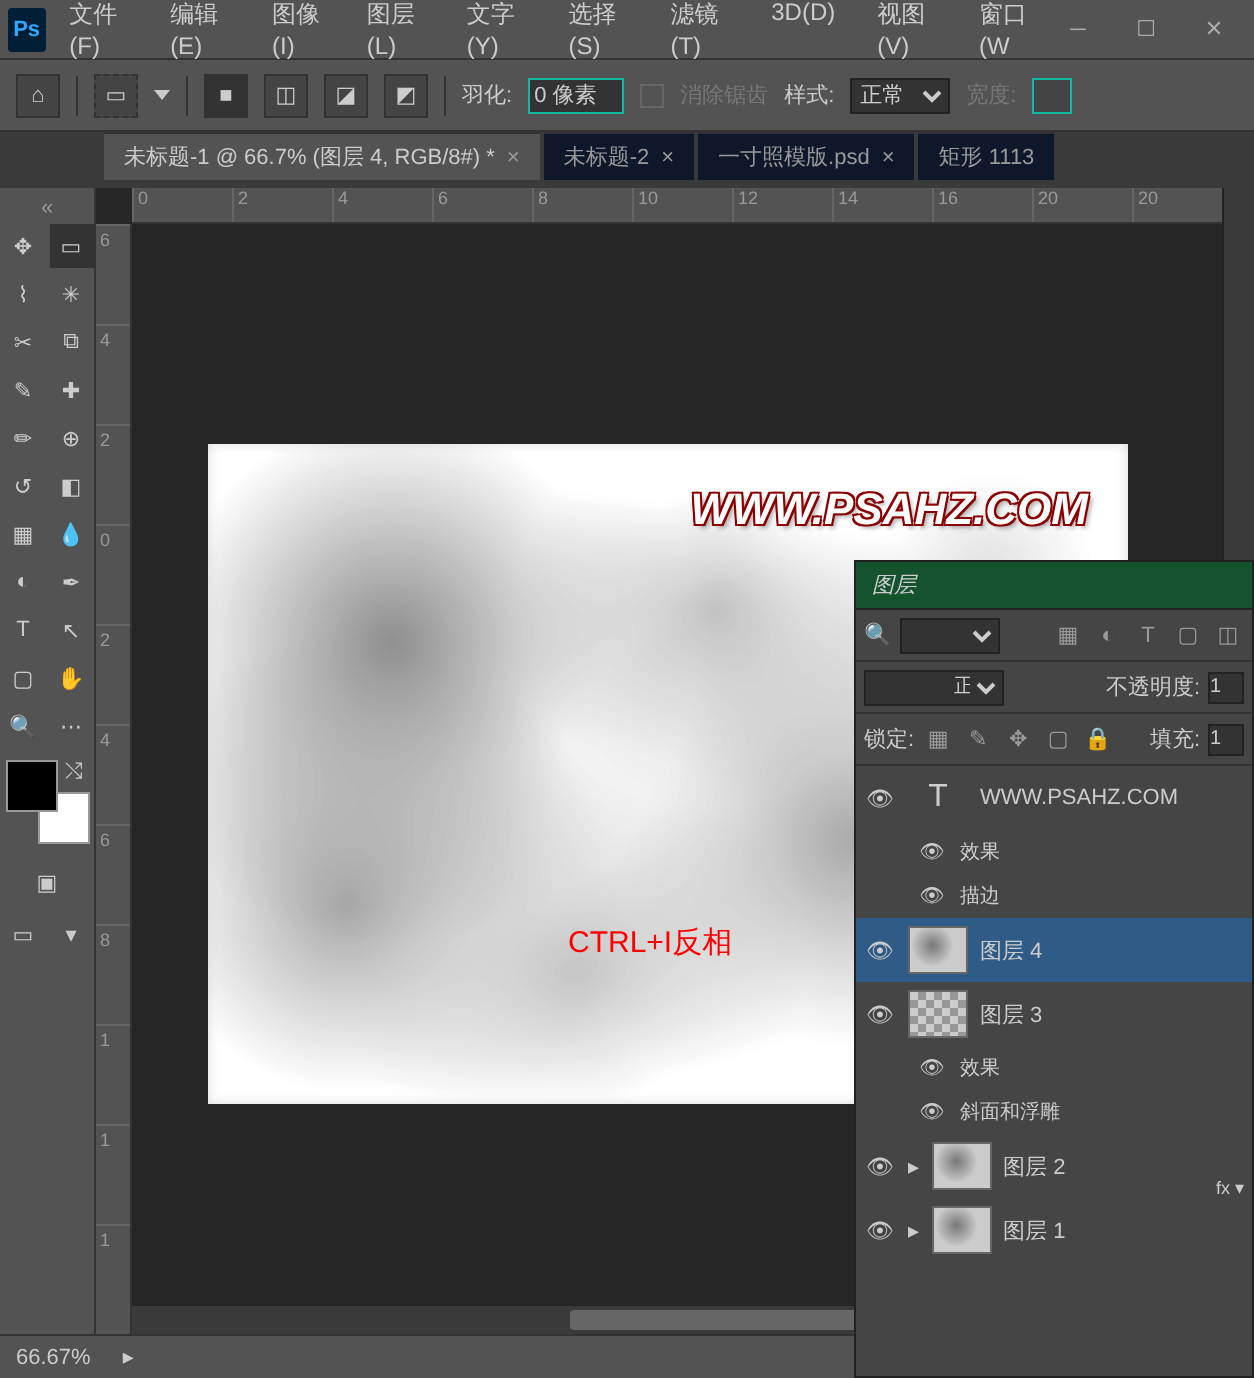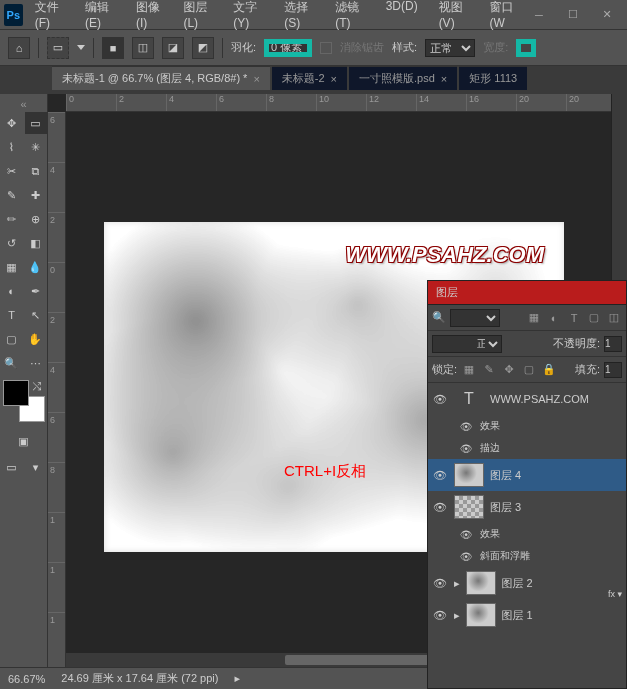--- a/index.html
+++ b/index.html
@@ -6,21 +6,21 @@
 body{background:#535353;color:#ccc;font-size:11px;width:627px;height:689px;overflow:hidden;position:relative;}
 .titlebar{height:30px;background:#535353;display:flex;align-items:center;padding:0 4px;border-bottom:1px solid #333;}
 .ps-icon{width:22px;height:22px;background:#001e36;color:#31a8ff;display:flex;align-items:center;justify-content:center;font-weight:bold;font-size:11px;border-radius:2px;margin-right:8px;}
 .menubar{display:flex;gap:13px;}
 .menu-item{padding:4px 4px;cursor:default;font-size:12px;}
 .win-controls{margin-left:auto;display:flex;gap:2px;}
 .win-btn{width:32px;height:24px;display:flex;align-items:center;justify-content:center;color:#aaa;}
 .optbar{height:36px;background:#535353;display:flex;align-items:center;padding:0 8px;gap:8px;border-bottom:1px solid #333;font-size:11px;}
 .opt-icon{width:22px;height:22px;display:flex;align-items:center;justify-content:center;border:1px solid #333;background:#444;}
 .opt-sep{width:1px;height:20px;background:#333;}
-.opt-input{width:48px;height:18px;background:#333;border:5px solid #14b8a6;color:#ccc;padding:0 2px;font-size:11px;}
+.opt-input{width:48px;height:18px;background:#333;border:1px solid #14b8a6;color:#ccc;padding:0 2px;font-size:11px;}
 .opt-select{width:50px;height:18px;background:#333;border:1px solid #222;color:#ccc;font-size:11px;}
 .checkbox{width:12px;height:12px;border:1px solid #666;display:inline-block;}
 .tabbar{height:28px;background:#3a3a3a;display:flex;align-items:flex-start;padding-left:52px;gap:2px;}
 .tab{height:24px;padding:0 10px;display:flex;align-items:center;gap:6px;background:#535353;font-size:11px;border-top:1px solid #333;cursor:default;}
 .tab.inactive{background:#0f172a;color:#999;}
 .tab-close{color:#999;}
 .workspace{position:absolute;top:94px;left:0;right:0;bottom:22px;display:flex;}
 .toolbox{width:48px;background:#535353;border-right:1px solid #333;display:flex;flex-direction:column;align-items:center;padding-top:4px;}
 .tool-grid{display:grid;grid-template-columns:22px 22px;gap:2px;}
 .tool{width:22px;height:22px;display:flex;align-items:center;justify-content:center;background:#535353;color:#ccc;cursor:default;}
@@ -35,21 +35,21 @@
 .ruler-v{position:absolute;top:18px;left:0;width:18px;bottom:0;background:#535353;border-right:1px solid #333;display:flex;flex-direction:column;font-size:9px;color:#999;overflow:hidden;}
 .ruler-tick{position:relative;flex:0 0 50px;border-left:1px solid #666;padding-left:2px;}
 .ruler-v .ruler-tick{border-left:none;border-top:1px solid #666;padding-top:2px;flex:0 0 50px;}
 .canvas{position:absolute;top:128px;left:56px;width:460px;height:330px;background:#ddd;overflow:hidden;}
 .cloud{position:absolute;inset:0;background:#e8e8e8;background-image:radial-gradient(circle at 20% 30%,#888 0%,transparent 35%),radial-gradient(circle at 70% 60%,#999 0%,transparent 40%),radial-gradient(circle at 40% 80%,#aaa 0%,transparent 30%),radial-gradient(circle at 85% 20%,#bbb 0%,transparent 25%),radial-gradient(circle at 15% 70%,#999 0%,transparent 30%),radial-gradient(circle at 55% 25%,#aaa 0%,transparent 28%);filter:blur(3px) contrast(1.6);}
 .wm{position:absolute;top:20px;right:20px;color:#fff;font-weight:bold;font-size:22px;font-style:italic;text-shadow:-1px -1px 0 #8b0000,1px -1px 0 #8b0000,-1px 1px 0 #8b0000,1px 1px 0 #8b0000,2px 2px 2px rgba(0,0,0,0.3);}
 .canvas-label{position:absolute;top:240px;left:180px;color:#ff0000;font-size:15px;}
 .scroll-h{position:absolute;bottom:0;left:18px;right:14px;height:14px;background:#3a3a3a;}
 .scroll-h-thumb{position:absolute;left:40%;width:35%;top:2px;height:10px;background:#666;border-radius:2px;}
 .layers-panel{position:absolute;top:280px;right:0;width:200px;bottom:0;background:#454545;border:1px solid #222;z-index:10;}
-.panel-tab{height:24px;background:#b91c1c;display:flex;align-items:center;padding:0 8px;font-size:11px;border-bottom:1px solid #222;}
+.panel-tab{height:24px;background:#14532d;display:flex;align-items:center;padding:0 8px;font-size:11px;border-bottom:1px solid #222;font-style:italic;}
 .panel-row{height:26px;display:flex;align-items:center;padding:0 4px;gap:4px;border-bottom:1px solid #333;font-size:11px;}
 .panel-row select{background:#333;border:1px solid #222;color:#ccc;font-size:10px;height:18px;padding-left:40px;}
 .panel-row .mini{width:16px;height:16px;display:flex;align-items:center;justify-content:center;color:#999;}
 .panel-row input[type="text"]{width:18px;height:16px;background:#333;border:1px solid #222;color:#ccc;font-size:10px;}
 .layer-list{overflow-y:auto;max-height:300px;}
 .layer{display:flex;align-items:center;height:32px;padding:0 4px;gap:6px;font-size:11px;}
 .layer.sel{background:#2f5b87;}
 .layer.sub{padding-left:30px;height:22px;font-size:10px;}
 .eye{width:16px;height:16px;display:flex;align-items:center;justify-content:center;}
 .thumb{width:30px;height:24px;border:1px solid #666;background:#888;}
@@ -280,15 +280,14 @@
       <span class="eye">👁</span>
       <span>▸</span>
       <div class="thumb cloud-t"></div>
       <span>图层 1</span>
     </div>
   </div>
 </div>
 
 <div class="statusbar">
   <span>66.67%</span>
-  <span>24.69 厘米 x 17.64 厘米 (72 ppi)</span>
   <span>▸</span>
 </div>
 
 </body></html>

